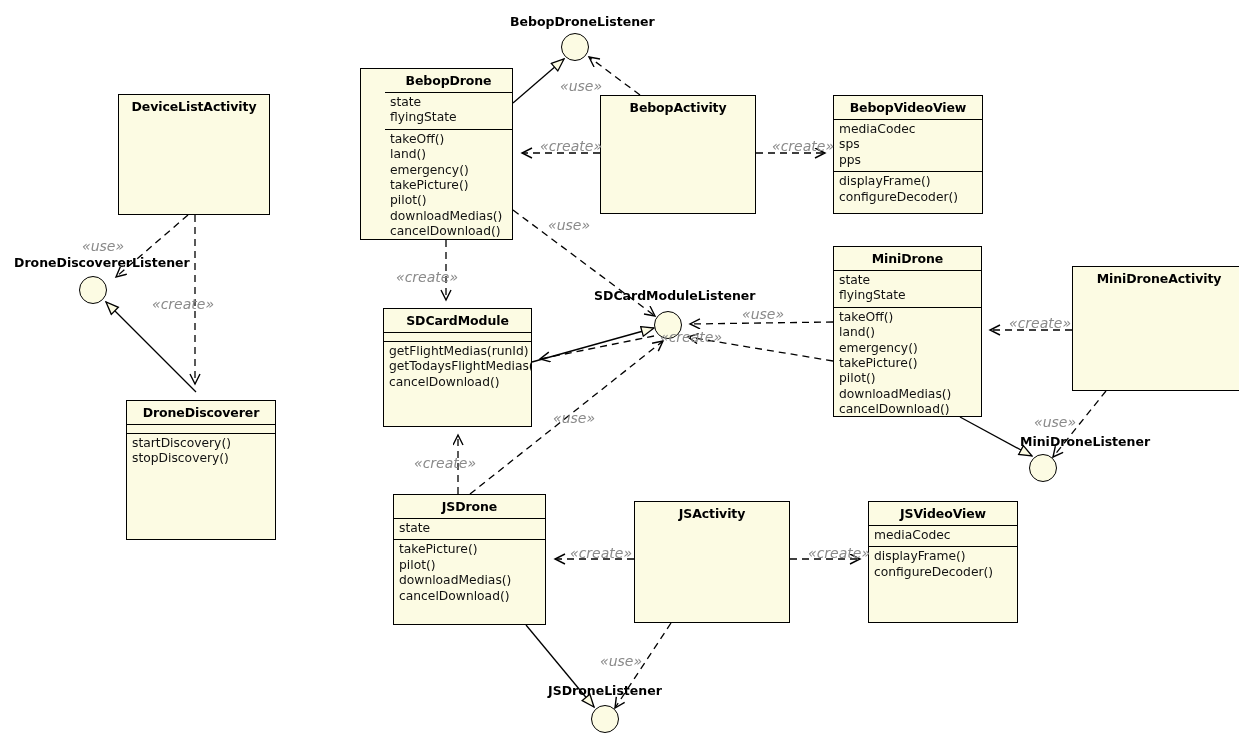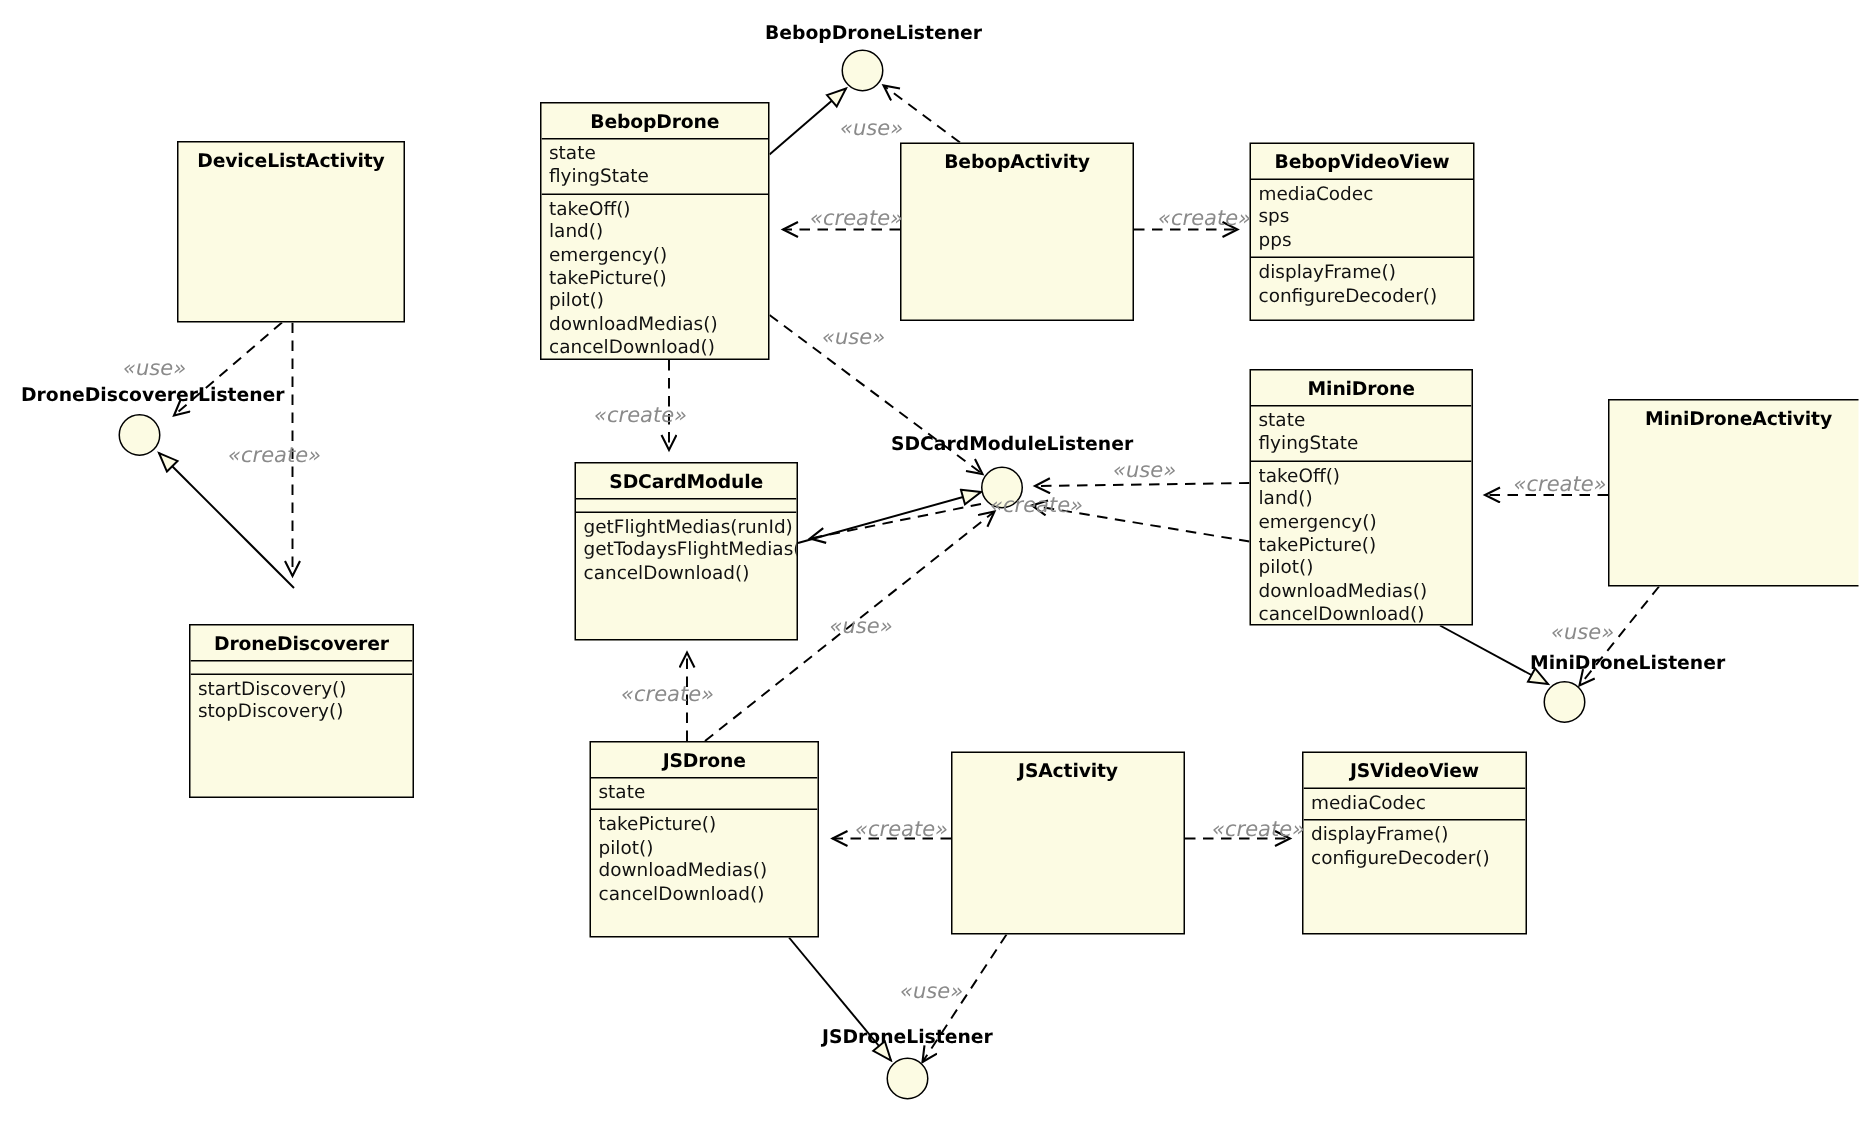--- a/index.html
+++ b/index.html
@@ -133,31 +133,31 @@
 
     <path d="M526,625 L594,707" fill="none" stroke="#000" stroke-width="1.3" marker-end="url(#hollow-tri)"></path>
 
     <path d="M671,623 L615,708" fill="none" stroke="#000" stroke-width="1.3" stroke-dasharray="7,5" marker-end="url(#open-arrow)"></path>
   </svg>
 
   <div id="classes-layer">
       <div class="uml-class" style="left: 118px; top: 94px; width: 152px; height: 121px;">
         <div class="uml-title">DeviceListActivity</div>
       </div>
-      <div class="uml-class" style="left: 126px; top: 416px; width: 150px; height: 116px;">
+      <div class="uml-class" style="left: 126px; top: 400px; width: 150px; height: 140px;">
         <div class="uml-title">DroneDiscoverer</div>
         <div class="uml-sep"></div>
         <div class="uml-compartment empty"></div>
         <div class="uml-sep"></div>
         <div class="uml-compartment">
           <div class="uml-row">startDiscovery()</div>
           <div class="uml-row">stopDiscovery()</div>
         </div>
       </div>
-      <div class="uml-class" style="left: 360px; top: 68px; width: 153px; height: 172px;">
+      <div class="uml-class" style="left: 360px; top: 68px; width: 153px; height: 172px; padding-left: 24px;">
         <div class="uml-title">BebopDrone</div>
         <div class="uml-sep"></div>
         <div class="uml-compartment">
           <div class="uml-row">state</div>
           <div class="uml-row">flyingState</div>
         </div>
         <div class="uml-sep"></div>
         <div class="uml-compartment">
           <div class="uml-row">takeOff()</div>
           <div class="uml-row">land()</div>

